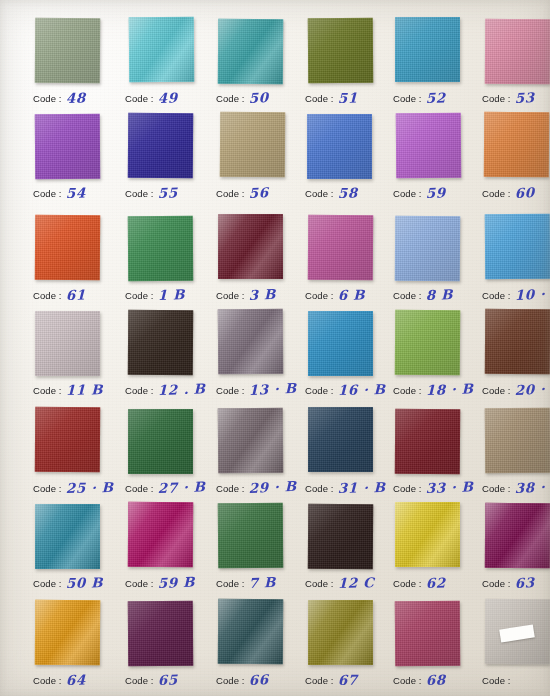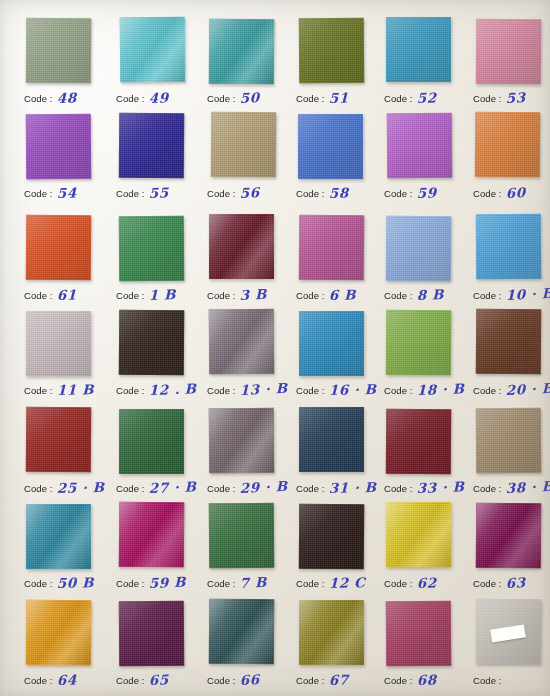--- a/index.html
+++ b/index.html
@@ -28,21 +28,21 @@
     pointer-events:none;
   }
   #edge{
     position:absolute;inset:0;
     box-shadow:inset 0 0 38px rgba(120,115,105,.22), inset 0 0 9px rgba(150,145,135,.20);
     pointer-events:none;
   }
 
   #sheet{position:absolute;inset:0;}
 
-  .row{position:absolute;left:4px;right:0;height:95px;}
+  .row{position:absolute;left:13px;right:0;height:95px;}
   .cell{position:absolute;top:0;width:90px;height:95px;}
 
   .swatch{
     position:absolute;
     left:2px;top:0;
     width:65px;height:65px;
     box-shadow:1px 2px 3px rgba(60,55,50,.30);
     overflow:hidden;
   }
   

